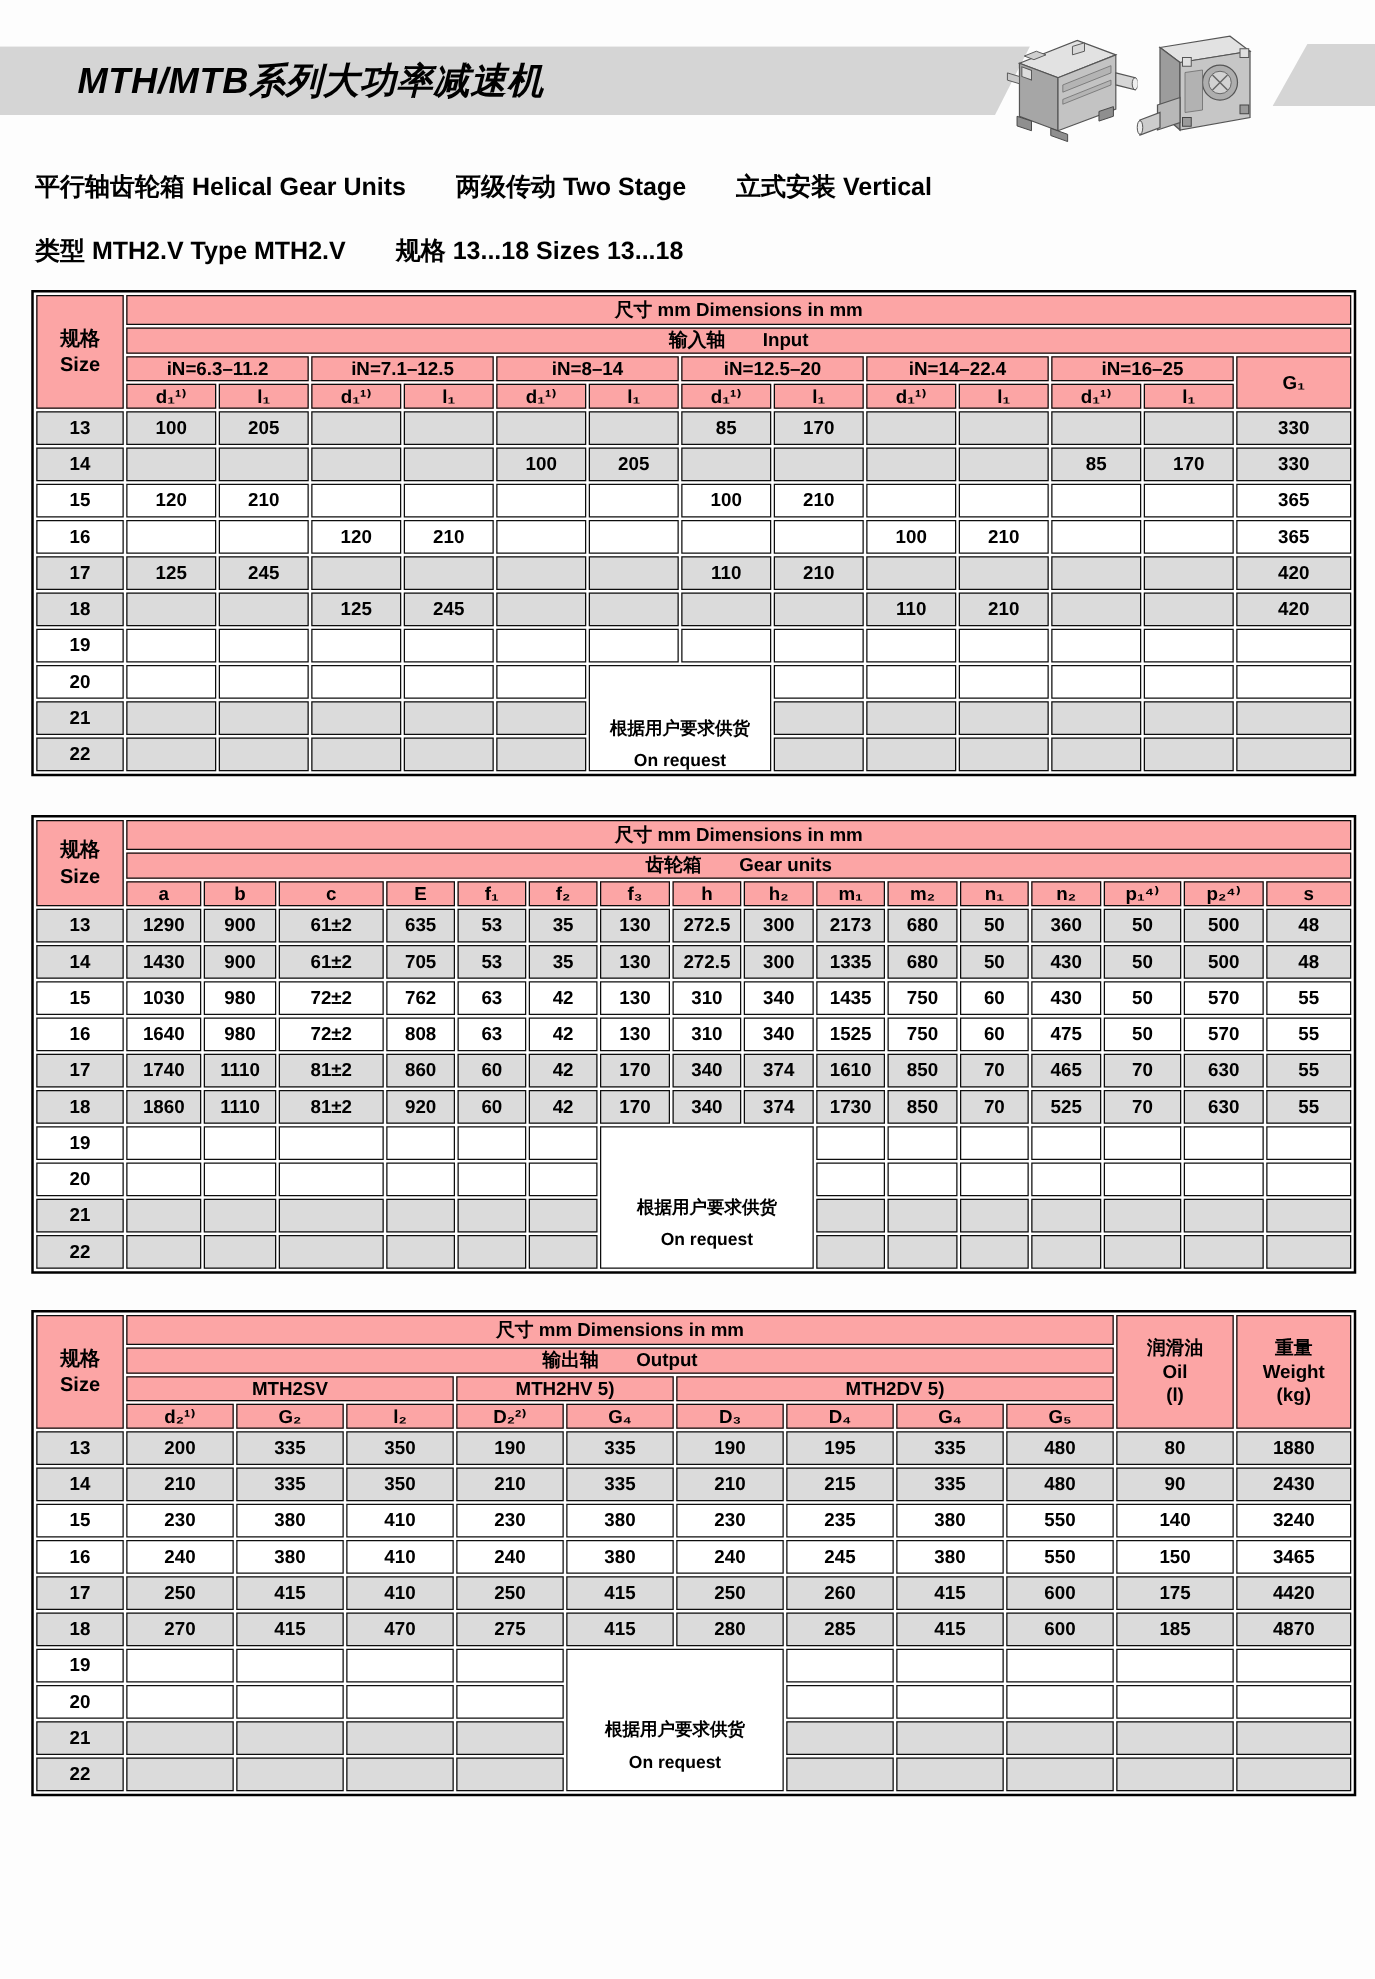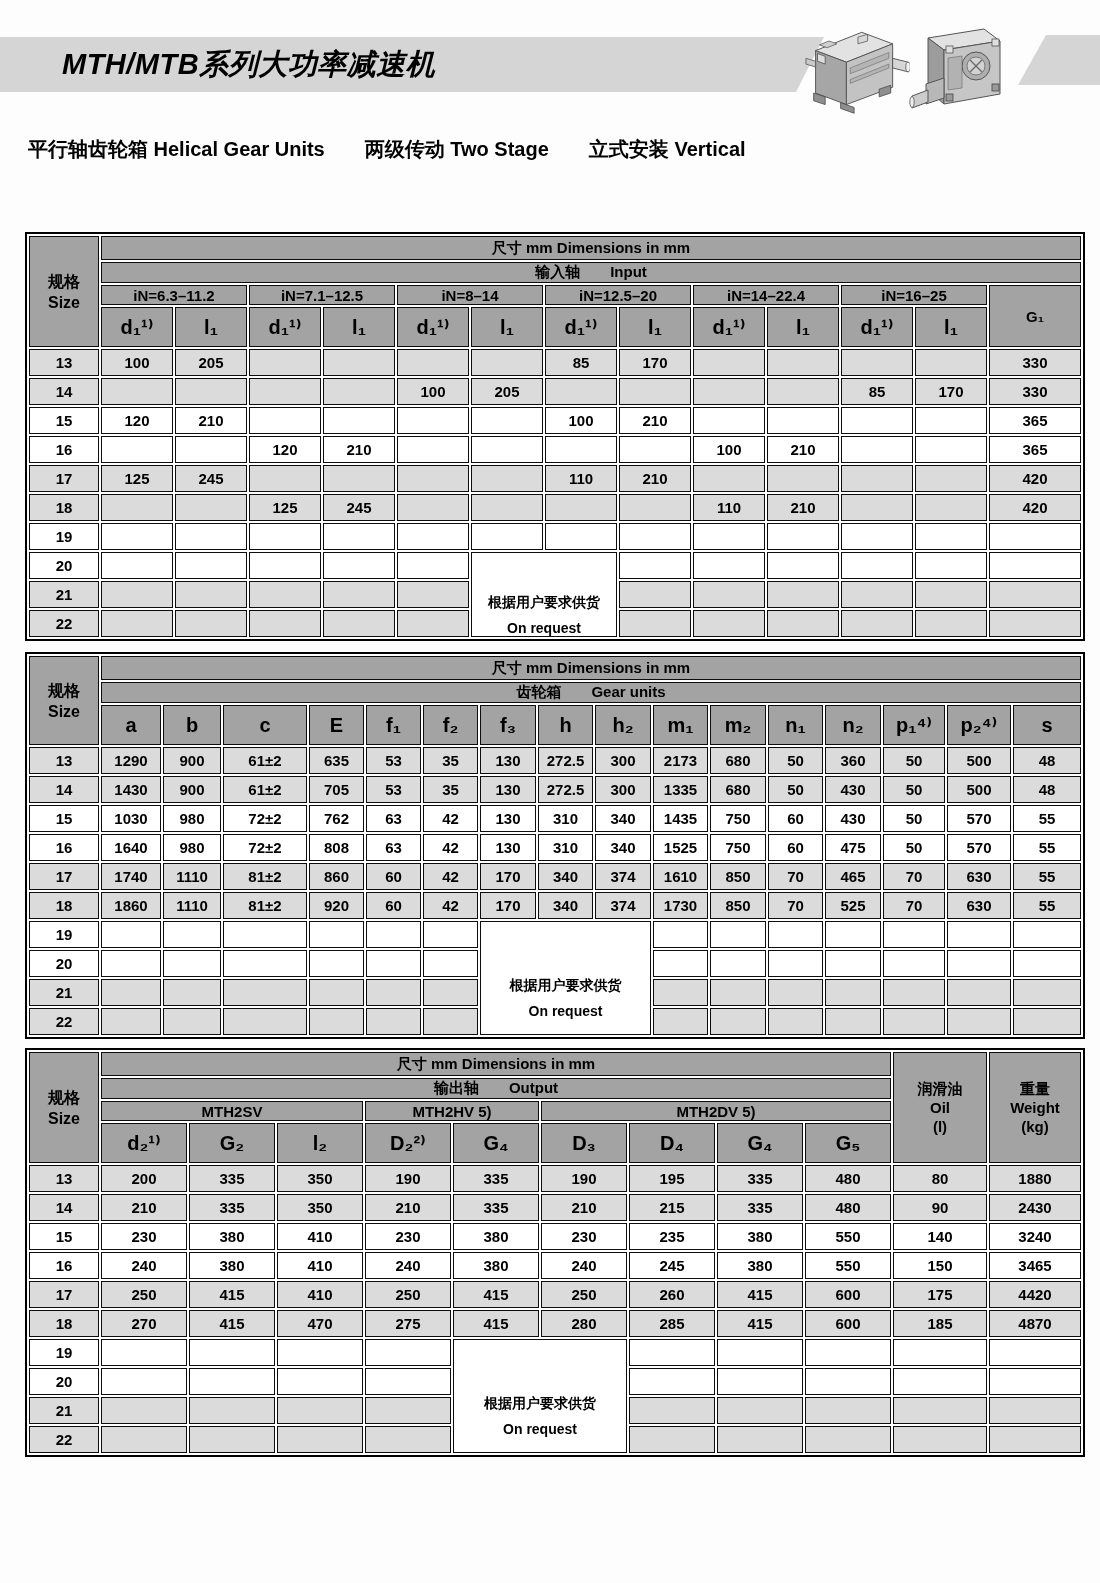--- a/index.html
+++ b/index.html
@@ -40,25 +40,25 @@
   .t1 { top:232px; } .t2 { top:652px; } .t3 { top:1048px; }
   table {
     border-collapse:separate; border-spacing:2px;
     background:#fff; border:2px solid #000;
     table-layout:fixed; width:1060px;
   }
   th, td {
     border:1.5px solid #0d0d0d; text-align:center; vertical-align:middle;
     font-weight:bold; overflow:hidden; white-space:nowrap;
   }
-  thead th { background:#a3a3a3; font-size:15px; }
+  thead th { background:#fca5a5; font-size:15px; }
   tr.hr1 th { height:24px; }
   tr.hr2 th { height:20px; }
   tr.hr3 th { height:20px; }
-  tr.hr4 th { height:40px; font-size:20px;text-align:center; }
+  tr.hr4 th { height:20px; font-size:15px;text-align:center; }
   tbody td { height:27px; font-size:15px; }
   tr.gray td { background:#dbdbdb; }
   tr.white td { background:#ffffff; }
   td.onreq { background:#ffffff !important; }
   td.onreq .zh { font-size:14px; margin-bottom:8px;margin-top:40px; }
   td.onreq .en { font-size:14px; }
   th.size-h div { font-size:16px; line-height:21px; }
   th.sec .zh { margin-right:30px; }
   th.tall div { font-size:15px; line-height:19px; }
   td.size { font-size:15px; }
@@ -107,20 +107,23 @@
       <polygon points="22,70 40,64 40,84 22,90" fill="#b8b8b8" stroke="#555" stroke-width="1"></polygon>
       <polygon points="8,82 24,76 24,88 8,94" fill="#cccccc" stroke="#555" stroke-width="1"></polygon>
       <ellipse cx="8" cy="88" rx="2.2" ry="5.5" fill="#ededed" stroke="#555" stroke-width="0.8"></ellipse>
     </svg>
   </div>
 
   <div class="corner-band"></div>
 
   <div class="subtitle line1">
     <span>平行轴齿轮箱 Helical Gear Units</span><span>两级传动 Two Stage</span><span>立式安装 Vertical</span>
+  </div>
+  <div class="subtitle line2">
+    <span>类型 MTH2.V Type MTH2.V</span><span>规格 13...18 Sizes 13...18</span>
   </div>
 
   <div class="tbl-wrap t1">
     <table id="input-table">
         <colgroup>
           <col style="width:70px">
           <col style="width:72px">
           <col style="width:72px">
           <col style="width:72px">
           <col style="width:72px">

